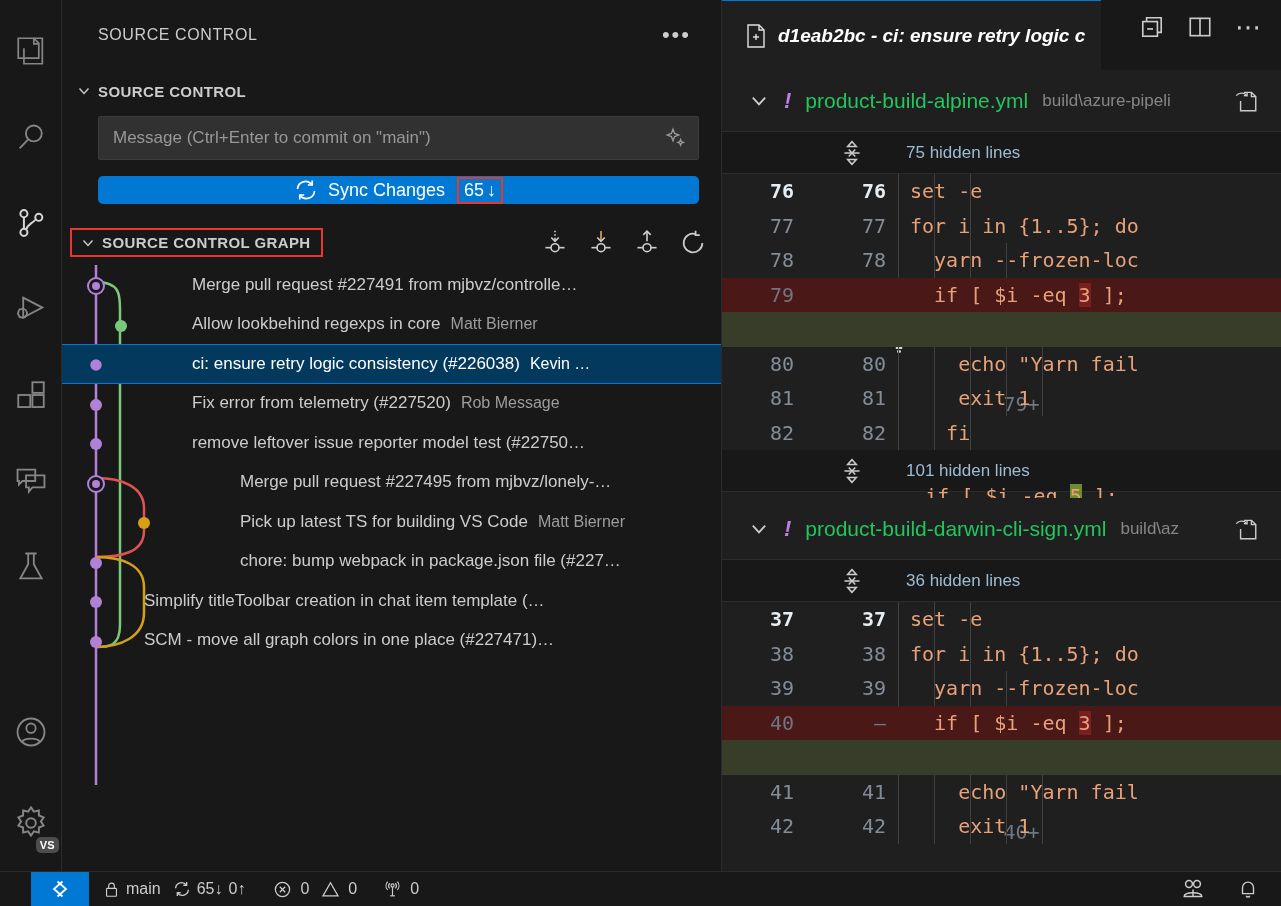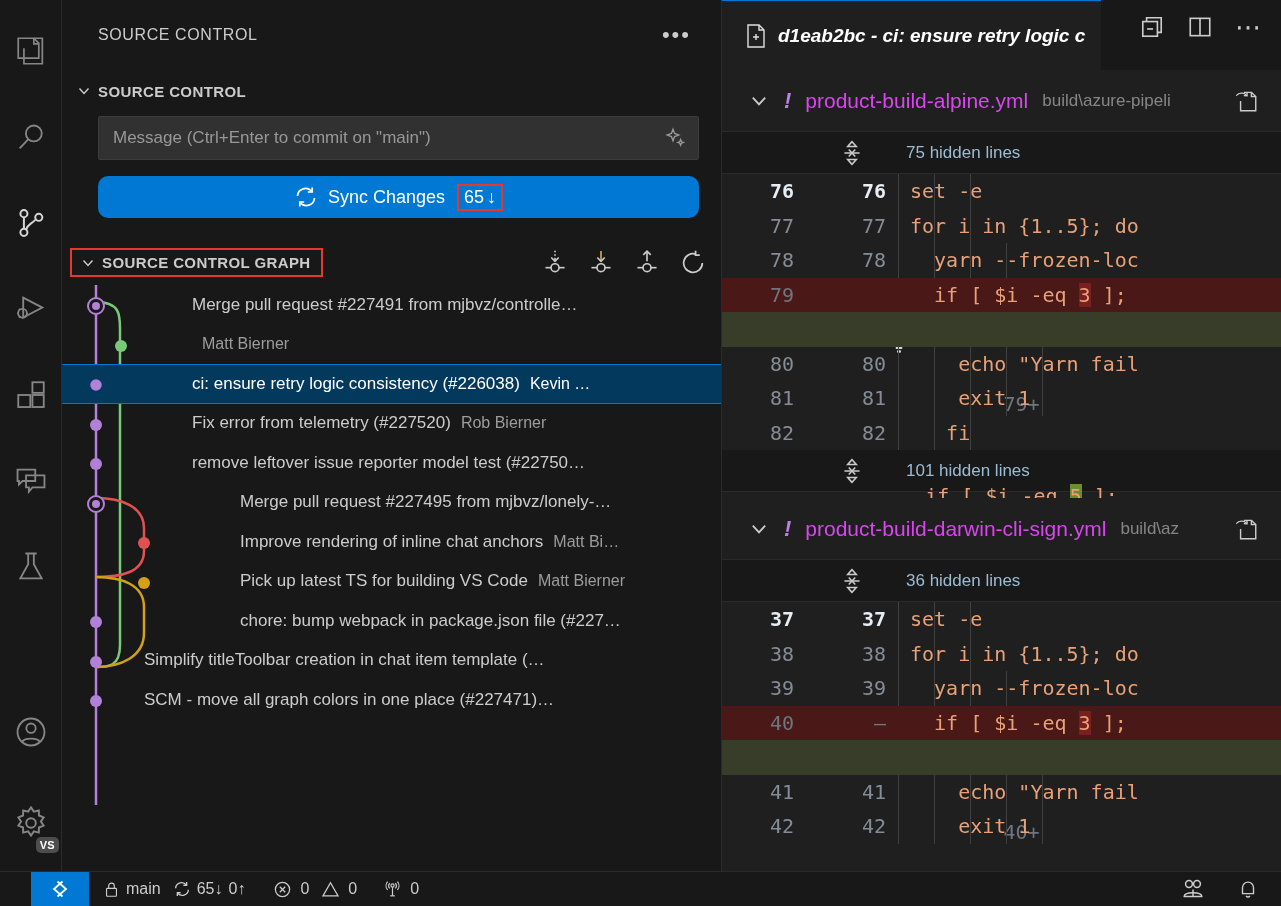--- a/index.html
+++ b/index.html
@@ -109,37 +109,37 @@
   .commit-input .ph { flex: 1; }
   .sparkle-btn {
     width: 28px; height: 28px;
     display: flex; align-items: center; justify-content: center;
     color: #9a9a9a;
     border-radius: 4px;
   }
 
   .sync-btn {
     margin-top: 16px;
-    height: 42px;
+    height: 28px;
     background: #0078d4;
     color: #ffffff;
-    border-radius: 10px;
+    border-radius: 5px;
     display: flex; align-items: center; justify-content: center;
     gap: 10px;
     font-size: 18px;
   }
   .sync-count-box {
     border: 2px solid #e8372c;
     padding: 1px 5px 1px 5px;
     display: inline-flex; align-items: center; gap: 3px;
     margin-left: 2px;
   }
 
   
-  .graph-header-wrap { margin-top: 30px; display: flex; align-items: center; padding-right: 14px; }
+  .graph-header-wrap { margin-top: 24px; display: flex; align-items: center; padding-right: 14px; }
   .graph-header {
     border: 2px solid #e8372c;
     display: flex; align-items: center;
     gap: 6px;
     padding: 4px 10px 4px 8px;
     color: #cccccc;
     font-size: 15px;
     font-weight: bold;
     letter-spacing: 0.4px;
     margin-left: 8px;
@@ -223,21 +223,21 @@
     background: #1f1f1f;
     display: flex; align-items: center;
     gap: 14px;
     padding-left: 26px;
     color: #cccccc;
     white-space: nowrap;
     position: relative;
     border-bottom: 1px solid #2b2b2b;
   }
   .file-header .bang { color: #bf7fe8; font-size: 22px; font-weight: bold; font-style: italic; }
-  .file-header .fname { font-size: 21px; color: #d946ef; }
+  .file-header .fname { font-size: 21px; color: #22c55e; }
   .file-header .fpath { font-size: 17px; color: #868686; }
   .file-header .goto-icon { position: absolute; right: 22px; color: #cccccc; }
 
   .hidden-lines {
     height: 42px;
     background: #181818;
     display: flex; align-items: center;
     color: #9cbcd4;
     font-size: 17px;
     gap: 0;
@@ -509,63 +509,57 @@
               <circle cx="12" cy="12" r="4" fill="#b180d7"></circle>
             </svg>
             <span class="subject">Merge pull request #227491 from mjbvz/controlle…</span>
             <span class="author"></span>
           </div>
 
           <div class="graph-row" style="padding-left:130px;">
             <svg style="position:absolute;left:47px;top:9px;" width="24" height="24" viewBox="0 0 24 24">
               <circle cx="12" cy="12" r="6" fill="#7ac87a"></circle>
             </svg>
+            <span class="subject">Allow lookbehind regexps in core</span>
             <span class="author">Matt Bierner</span>
           </div>
 
           <div class="graph-row selected" style="padding-left:130px;">
             <svg style="position:absolute;left:22px;top:8px;" width="24" height="24" viewBox="0 0 24 24">
               <circle cx="12" cy="12" r="6.5" fill="#b180d7" stroke="#04395e" stroke-width="1.5"></circle>
             </svg>
             <span class="subject">ci: ensure retry logic consistency (#226038)</span>
             <span class="author">Kevin …</span>
           </div>
 
           <div class="graph-row" style="padding-left:130px;">
             <svg style="position:absolute;left:22px;top:9px;" width="24" height="24" viewBox="0 0 24 24">
               <circle cx="12" cy="12" r="6" fill="#b180d7"></circle>
             </svg>
             <span class="subject">Fix error from telemetry (#227520)</span>
-            <span class="author">Rob Bierner</span>
+            <span class="author">Rob Message</span>
           </div>
 
           <div class="graph-row" style="padding-left:130px;">
             <svg style="position:absolute;left:22px;top:9px;" width="24" height="24" viewBox="0 0 24 24">
               <circle cx="12" cy="12" r="6" fill="#b180d7"></circle>
             </svg>
             <span class="subject">remove leftover issue reporter model test (#22750…</span>
             <span class="author"></span>
           </div>
 
           <div class="graph-row" style="padding-left:178px;">
             <svg style="position:absolute;left:22px;top:9px;" width="24" height="24" viewBox="0 0 24 24">
               <circle cx="12" cy="12" r="8" fill="#181818" stroke="#b180d7" stroke-width="2"></circle>
               <circle cx="12" cy="12" r="4" fill="#b180d7"></circle>
             </svg>
             <span class="subject">Merge pull request #227495 from mjbvz/lonely-…</span>
             <span class="author"></span>
           </div>
 
-          <div class="graph-row" style="padding-left:178px;">
-            <svg style="position:absolute;left:70px;top:9px;" width="24" height="24" viewBox="0 0 24 24">
-              <circle cx="12" cy="12" r="6" fill="#e05252"></circle>
-            </svg>
-            <span class="subject">Improve rendering of inline chat anchors</span>
-            <span class="author">Matt Bi…</span>
-          </div>
 
 
           <div class="graph-row" style="padding-left:178px;">
             <svg style="position:absolute;left:70px;top:9px;" width="24" height="24" viewBox="0 0 24 24">
               <circle cx="12" cy="12" r="6" fill="#d4a017"></circle>
             </svg>
             <span class="subject">Pick up latest TS for building VS Code</span>
             <span class="author">Matt Bierner</span>
           </div>
 

